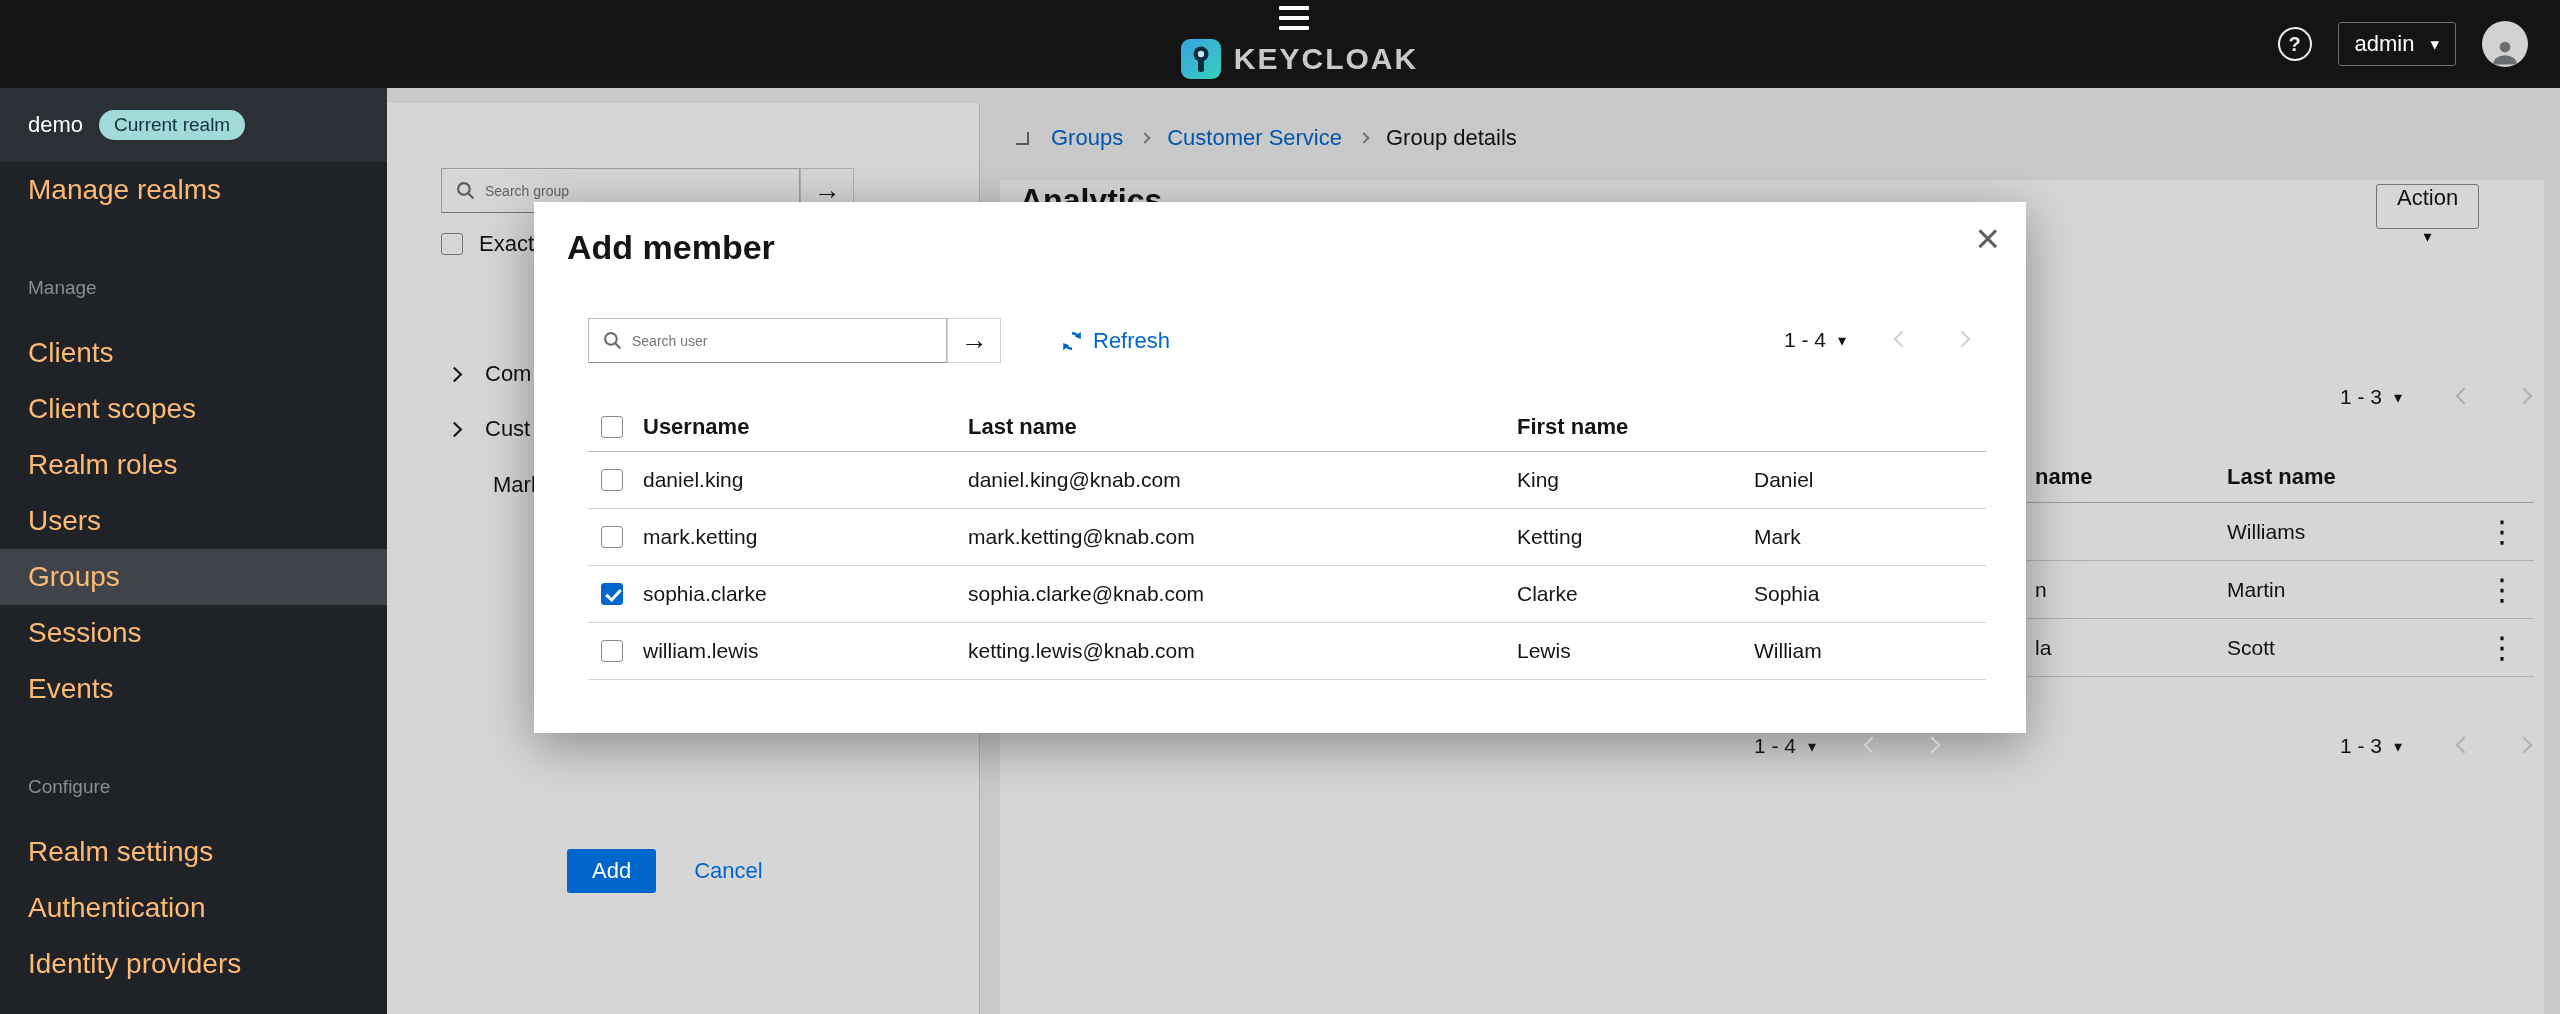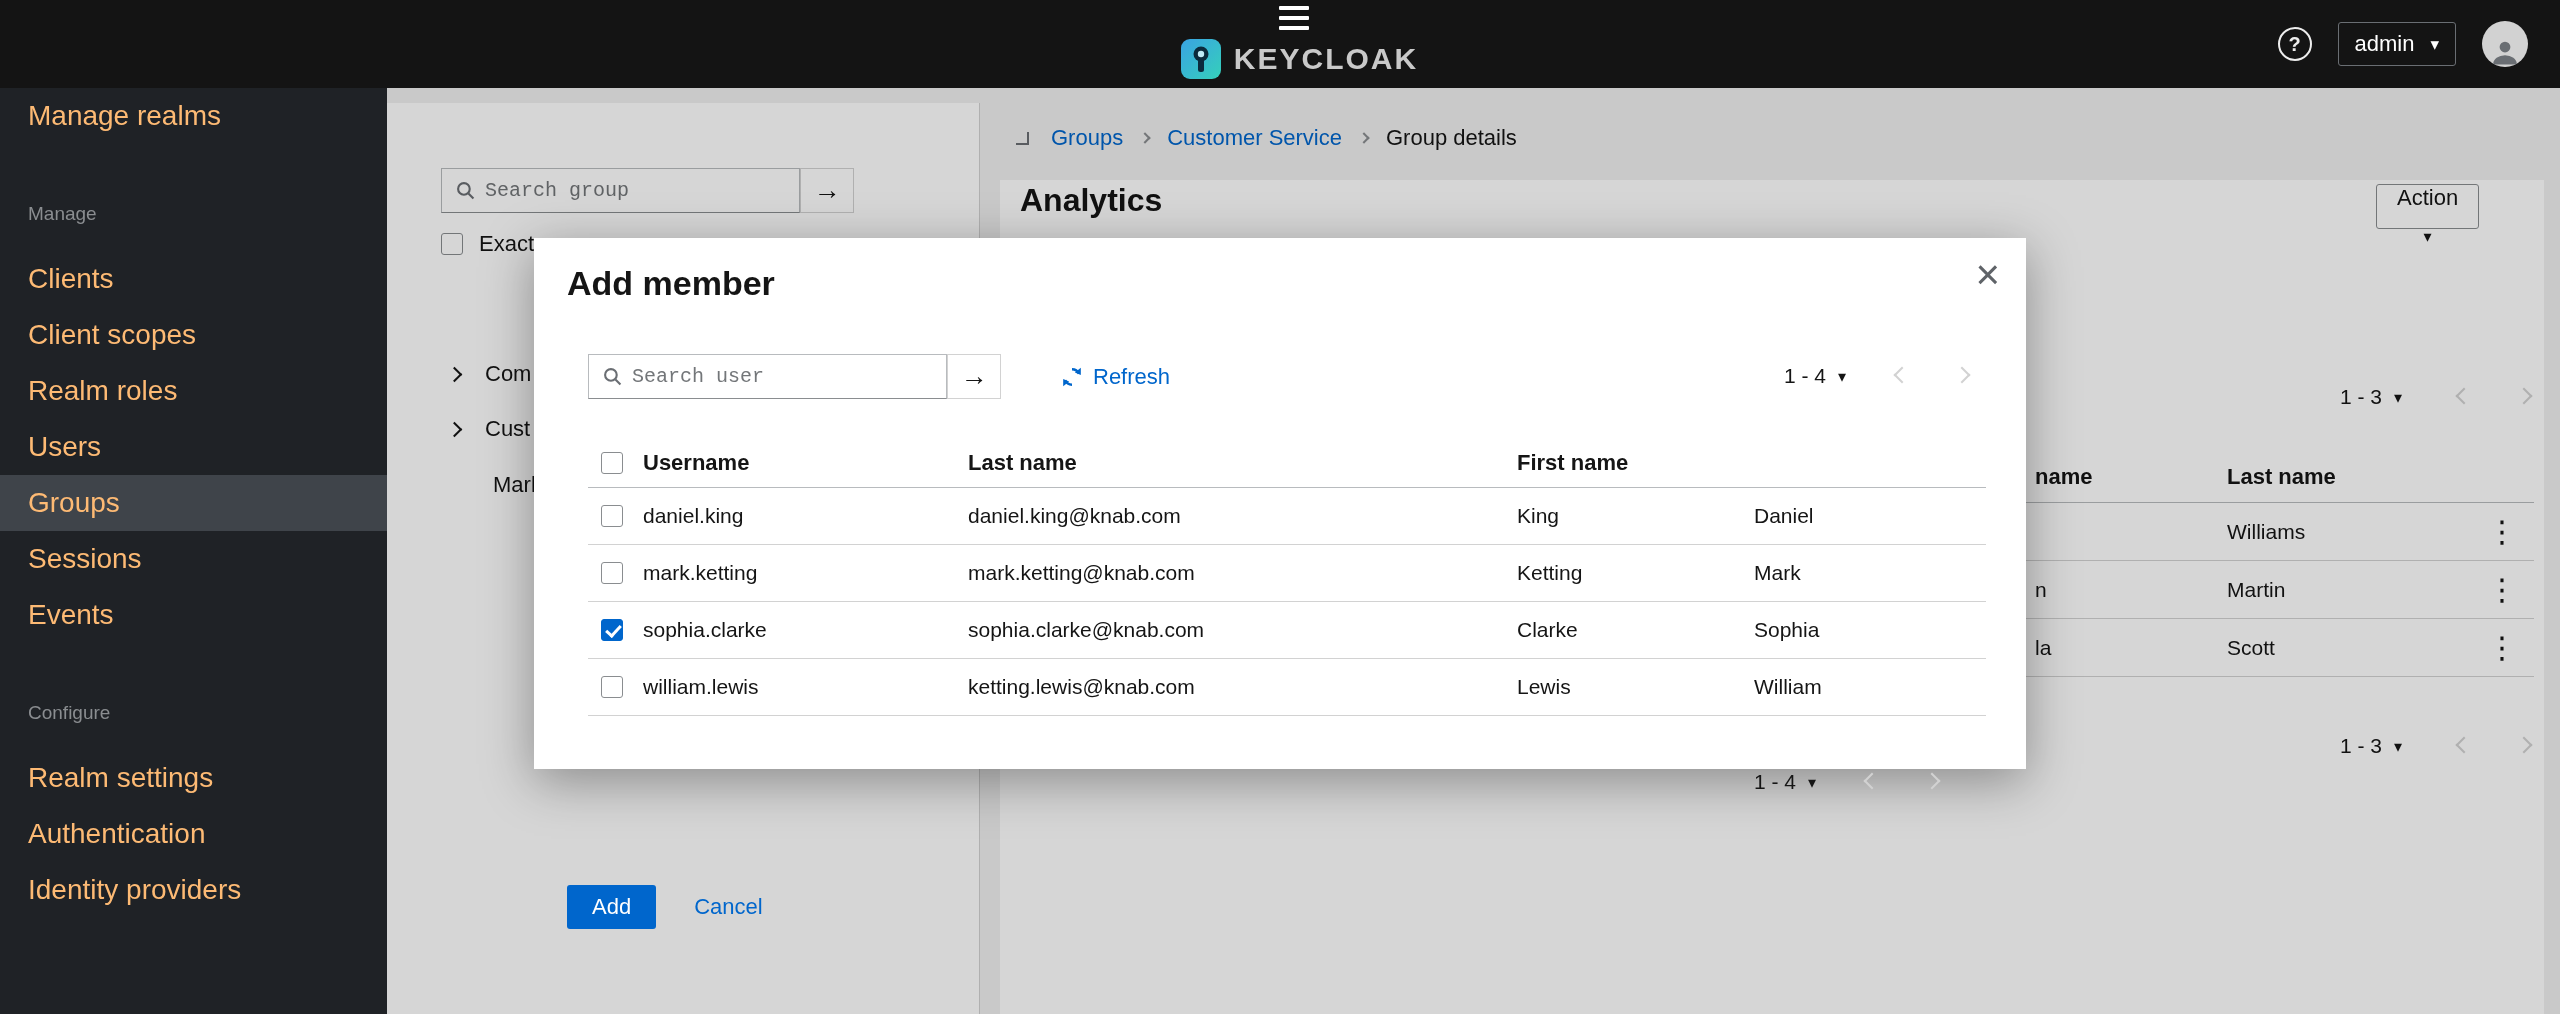--- a/index.html
+++ b/index.html
@@ -32,21 +32,21 @@
   .nav-section-title { font-size:19px; color:#8a8d90; padding:14px 28px 26px; margin-top:45px; }
 
   
   .content { position:absolute; left:387px; top:88px; right:0; bottom:0; background:#f0f0f0; }
   .backdrop { position:absolute; inset:0; background:rgba(3,3,3,0.16); z-index:40; }
 
   
   .tree-panel { position:absolute; left:0; top:15px; bottom:0; width:593px; background:#fff; border-right:1px solid #d2d2d2; }
   .search-wrap { position:absolute; display:flex; align-items:center; background:#fff; border:1px solid #b8bbbe; border-bottom-color:#8a8d90; height:45px; }
   .search-wrap svg { margin:0 10px 0 14px; flex:none; }
-  .search-wrap input { border:none; outline:none; font-size:20px; color:#7f1d1d; flex:1; min-width:0; background:transparent; font-family:Liberation Mono, monospace; }
+  .search-wrap input { border:none; outline:none; font-size:14px; color:#7f1d1d; flex:1; min-width:0; background:transparent; font-family:Liberation Sans, sans-serif; }
   .search-wrap input::placeholder { color:#737679; }
   .arrow-btn { position:absolute; width:54px; height:45px; background:#fff; border:1px solid #d2d2d2; font-size:27px; color:#151515; display:flex; align-items:center; justify-content:center; cursor:pointer; }
   .i-arrow::before { content:"→"; }
   .cb { position:relative; width:22px; height:22px; border:1.5px solid #8a8d90; border-radius:3px; background:#fff; display:inline-block; cursor:pointer; flex:none; }
   .cb.checked { background:#0066cc; border-color:#0066cc; }
   .cb.checked::after { content:""; position:absolute; left:6.5px; top:1.5px; width:6px; height:12px; border:solid #fff; border-width:0 3px 3px 0; transform:rotate(42deg); }
   .tree-row { position:absolute; height:40px; display:flex; align-items:center; font-size:22px; color:#151515; cursor:pointer; }
   .chev { display:inline-block; width:11px; height:11px; border-right:2.5px solid currentColor; border-bottom:2.5px solid currentColor; }
   .chev.right { transform:rotate(-45deg); }
   .chev.left  { transform:rotate(135deg); }
@@ -69,21 +69,21 @@
   .pag-caret { margin-left:12px; font-size:16px; color:#151515; cursor:pointer; background:none; border:none; }
   .pag-chev { cursor:pointer; color:#d2d2d2; background:none; border:none; }
   .pag-chev .chev { width:12px; height:12px; border-width:0 2.5px 2.5px 0; border-style:solid; border-color:currentColor; }
   .m-header { position:absolute; left:10px; right:10px; top:272px; height:51px; border-bottom:1px solid #b8bbbe; font-size:22px; font-weight:700; color:#151515; }
   .m-row { position:absolute; left:10px; right:10px; height:58px; border-bottom:1px solid #d2d2d2; font-size:21px; color:#151515; }
   .m-abs { position:absolute; top:50%; transform:translateY(-50%); }
   .kebab { position:absolute; top:50%; transform:translateY(-50%); left:1477px; font-size:30px; color:#151515; background:none; border:none; cursor:pointer; line-height:1; }
   .i-kebab::before { content:"⋮"; }
 
   
-  .modal { position:absolute; left:534px; top:202px; width:1492px; height:531px; background:#fff; z-index:100; box-shadow:0 12px 48px rgba(0,0,0,0.35);margin-top:36px; }
+  .modal { position:absolute; left:534px; top:202px; width:1492px; height:531px; background:#fff; z-index:100; box-shadow:0 12px 48px rgba(0,0,0,0.35); }
   .modal-title { position:absolute; left:33px; top:26px; font-size:34px; font-weight:600; color:#151515; }
   .modal-close { position:absolute; right:26px; top:16px; font-size:42px; color:#5f6368; background:none; border:none; cursor:pointer; line-height:1; }
   .i-close::before { content:"×"; }
   .modal .search-wrap { left:54px; top:116px; width:359px; }
   .modal .arrow-btn { left:413px; top:116px; }
   .refresh-btn { position:absolute; left:527px; top:116px; height:45px; display:flex; align-items:center; gap:10px; background:none; border:none; color:#0066cc; font-size:22px; cursor:pointer; font-family:inherit; }
   .modal-pag-top { top:116px; right:58px; }
   .modal-pag-bottom { top:522px; right:88px; }
   .m-table { position:absolute; left:54px; top:200px; right:40px; }
   .grid-row { display:grid; grid-template-columns:55px 325px 549px 237px 1fr; align-items:center; }
@@ -129,20 +129,24 @@
       <div class="avatar">
         <svg width="30" height="30" viewBox="0 0 24 24">
           <circle cx="12" cy="8" r="4.3" fill="#6a6e73"></circle>
           <path d="M2.5 22 a9.5 7.5 0 0 1 19 0 z" fill="#6a6e73"></path>
         </svg>
       </div>
     </div>
   </header>
 
   <nav class="sidebar">
+    <div class="realm-block">
+      <span class="realm-name">demo</span>
+      <span class="realm-badge">Current realm</span>
+    </div>
     <div class="nav-item">Manage realms</div>
 
     <div class="nav-section-title">Manage</div>
     <div class="nav-item">Clients</div>
     <div class="nav-item">Client scopes</div>
     <div class="nav-item">Realm roles</div>
     <div class="nav-item">Users</div>
     <div class="nav-item active">Groups</div>
     <div class="nav-item">Sessions</div>
     <div class="nav-item">Events</div>

